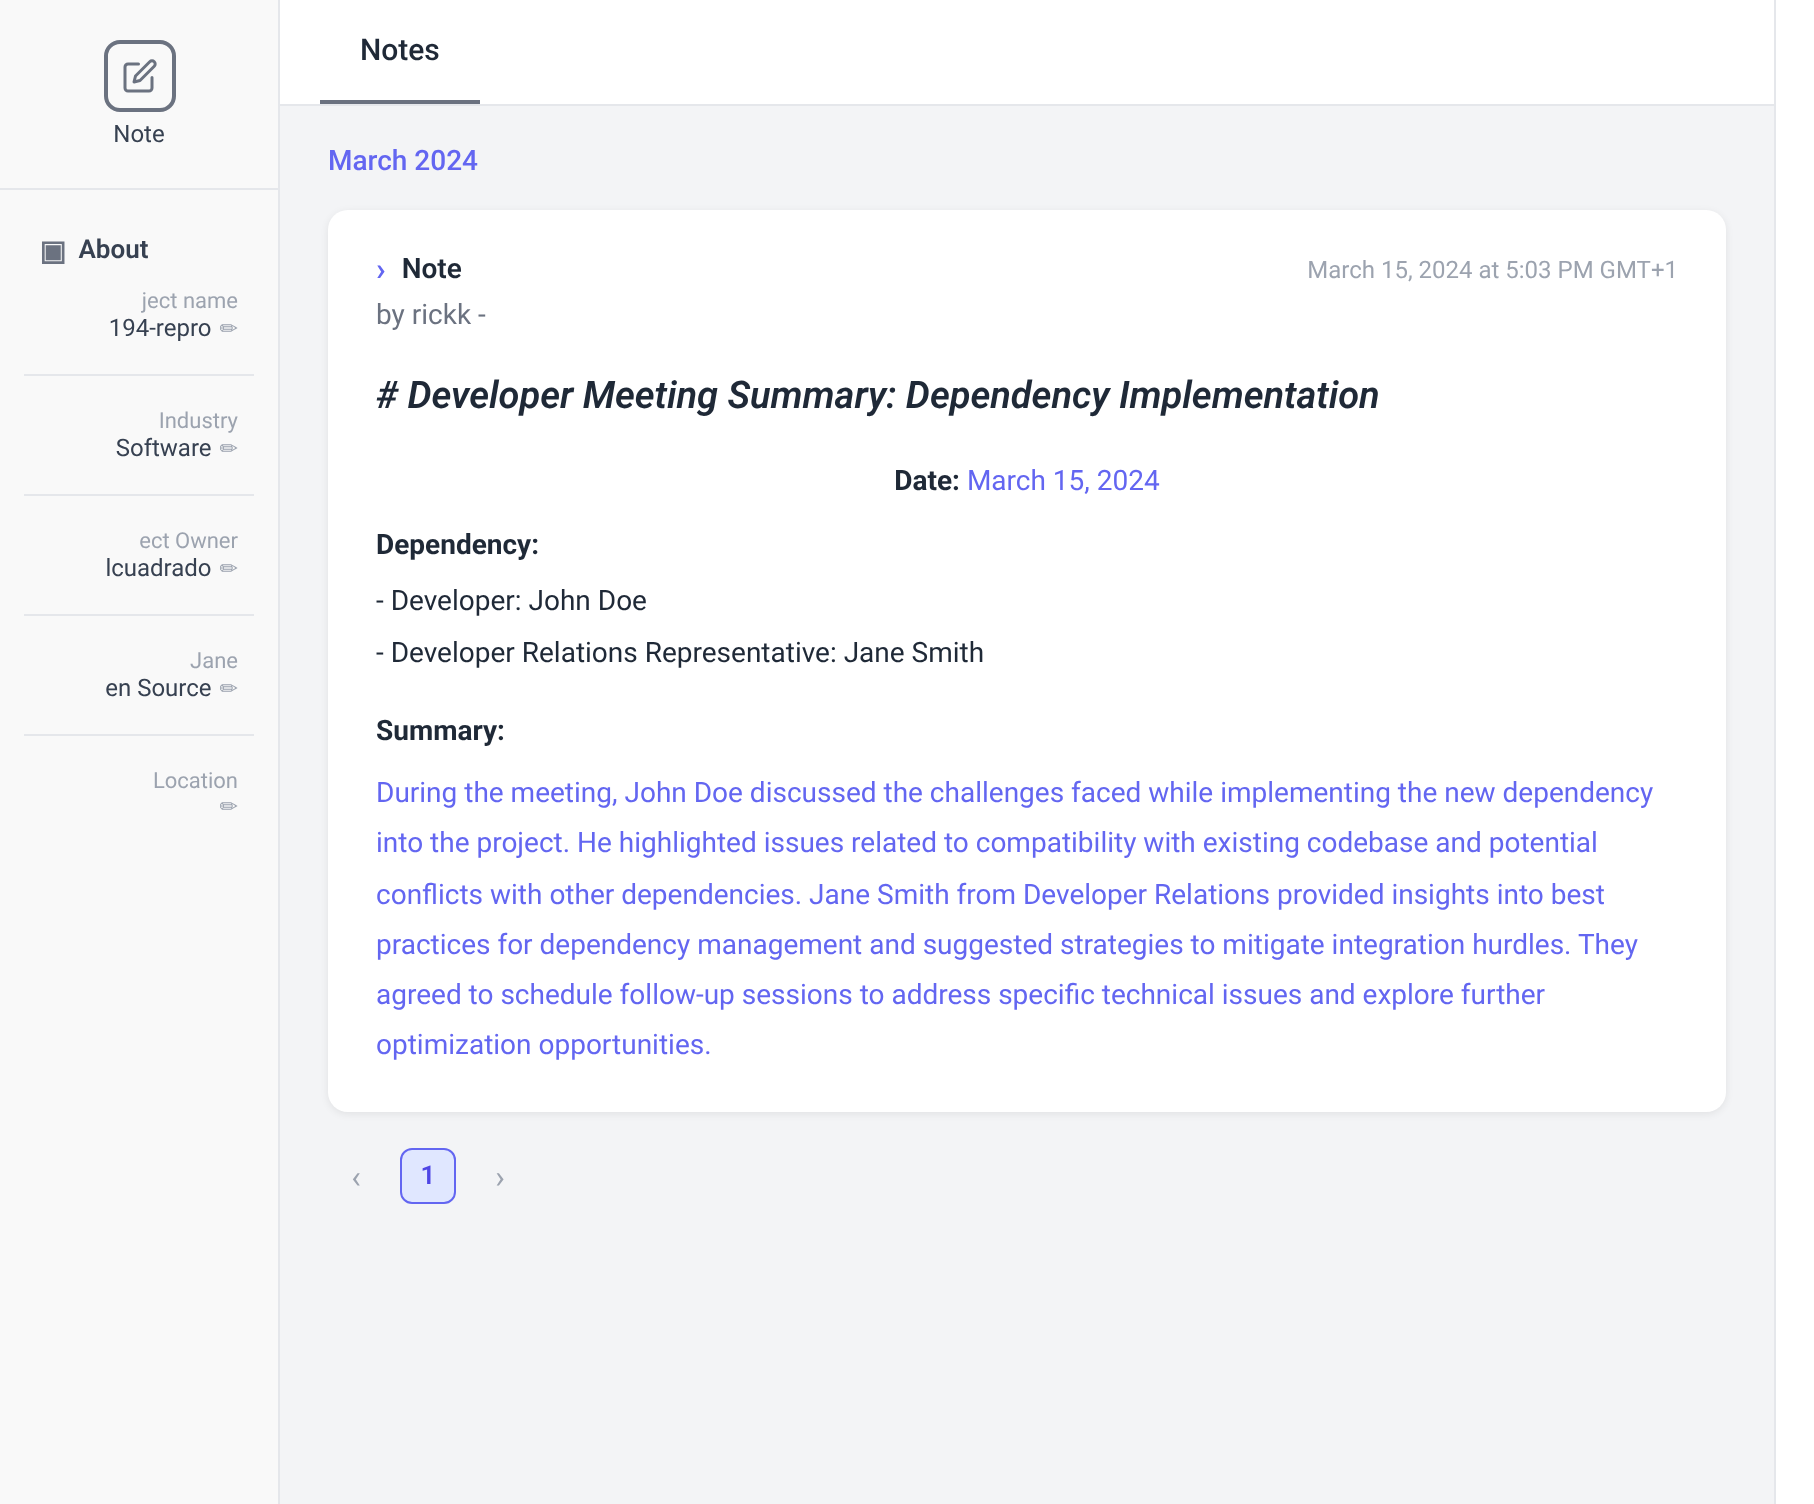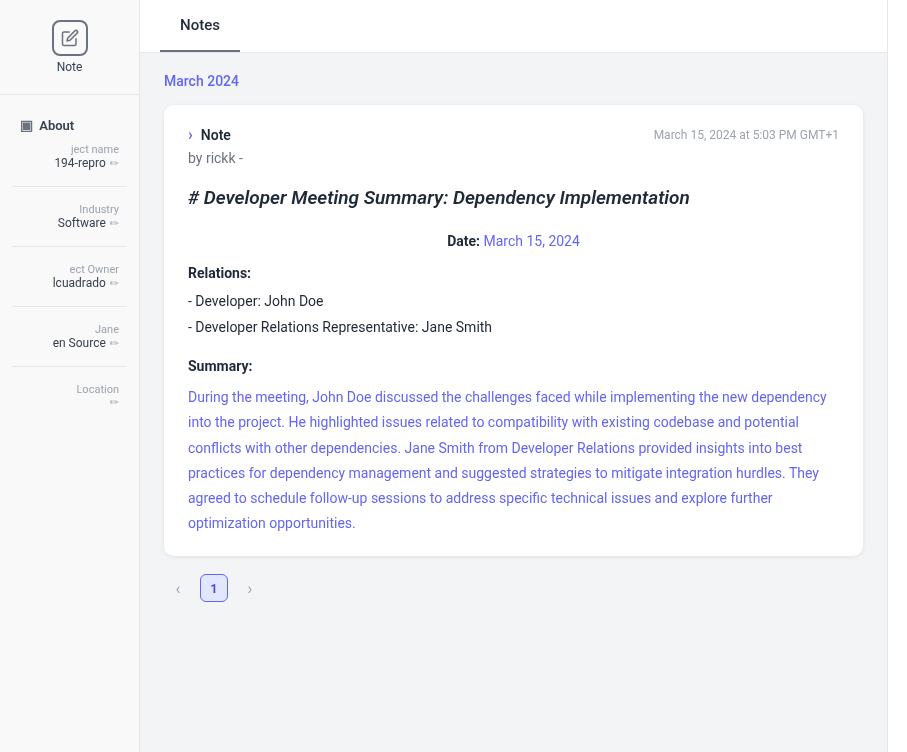--- a/index.html
+++ b/index.html
@@ -360,21 +360,21 @@
       <div class="note-author">by rickk -</div>
 
       <div class="note-body">
         <div class="note-title"># Developer Meeting Summary: Dependency Implementation</div>
 
         <div style="margin-bottom: 8px; text-align: center;">
           <span class="field-bold">Date: </span>
           <span style="color:#6366f1;">March 15, 2024</span>
         </div>
         <div style="margin-bottom: 4px;">
-          <span class="field-bold">Relations:</span>
+          <span class="field-bold">Dependency:</span>
         </div>
         <div style="margin-bottom: 2px;">- Developer: John Doe</div>
         <div style="margin-bottom: 16px;">- Developer Relations Representative: Jane Smith</div>
 
         <div style="margin-bottom: 6px;">
           <span class="summary-label">Summary:</span>
         </div>
         <div class="summary-text">During the meeting, John Doe discussed the challenges faced while implementing the new dependency into the project. He highlighted issues related to compatibility with existing codebase and potential conflicts with other dependencies. Jane Smith from Developer Relations provided insights into best practices for dependency management and suggested strategies to mitigate integration hurdles. They agreed to schedule follow-up sessions to address specific technical issues and explore further optimization opportunities.</div>
       </div>
     </div>

